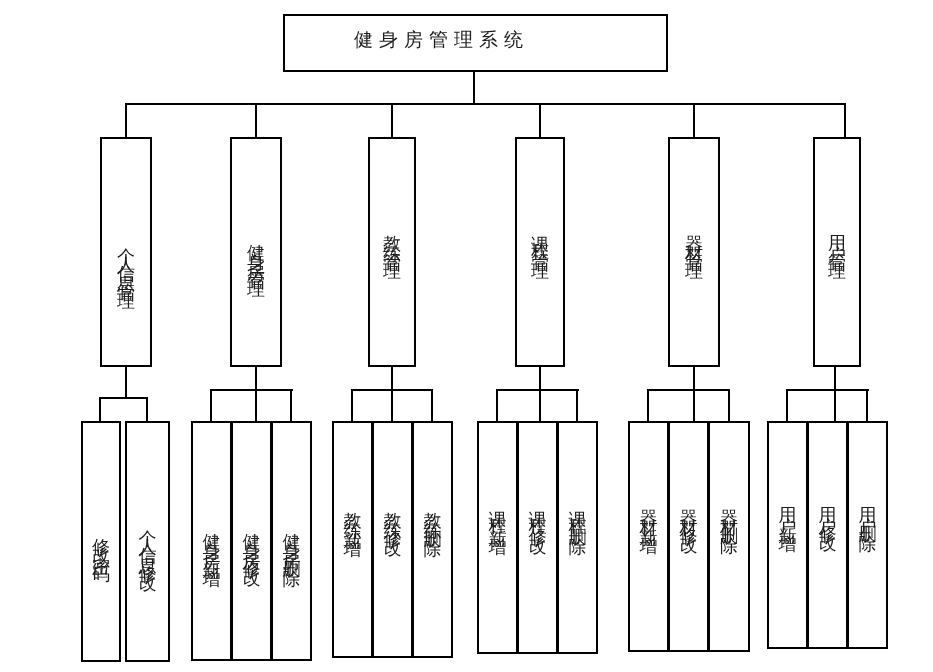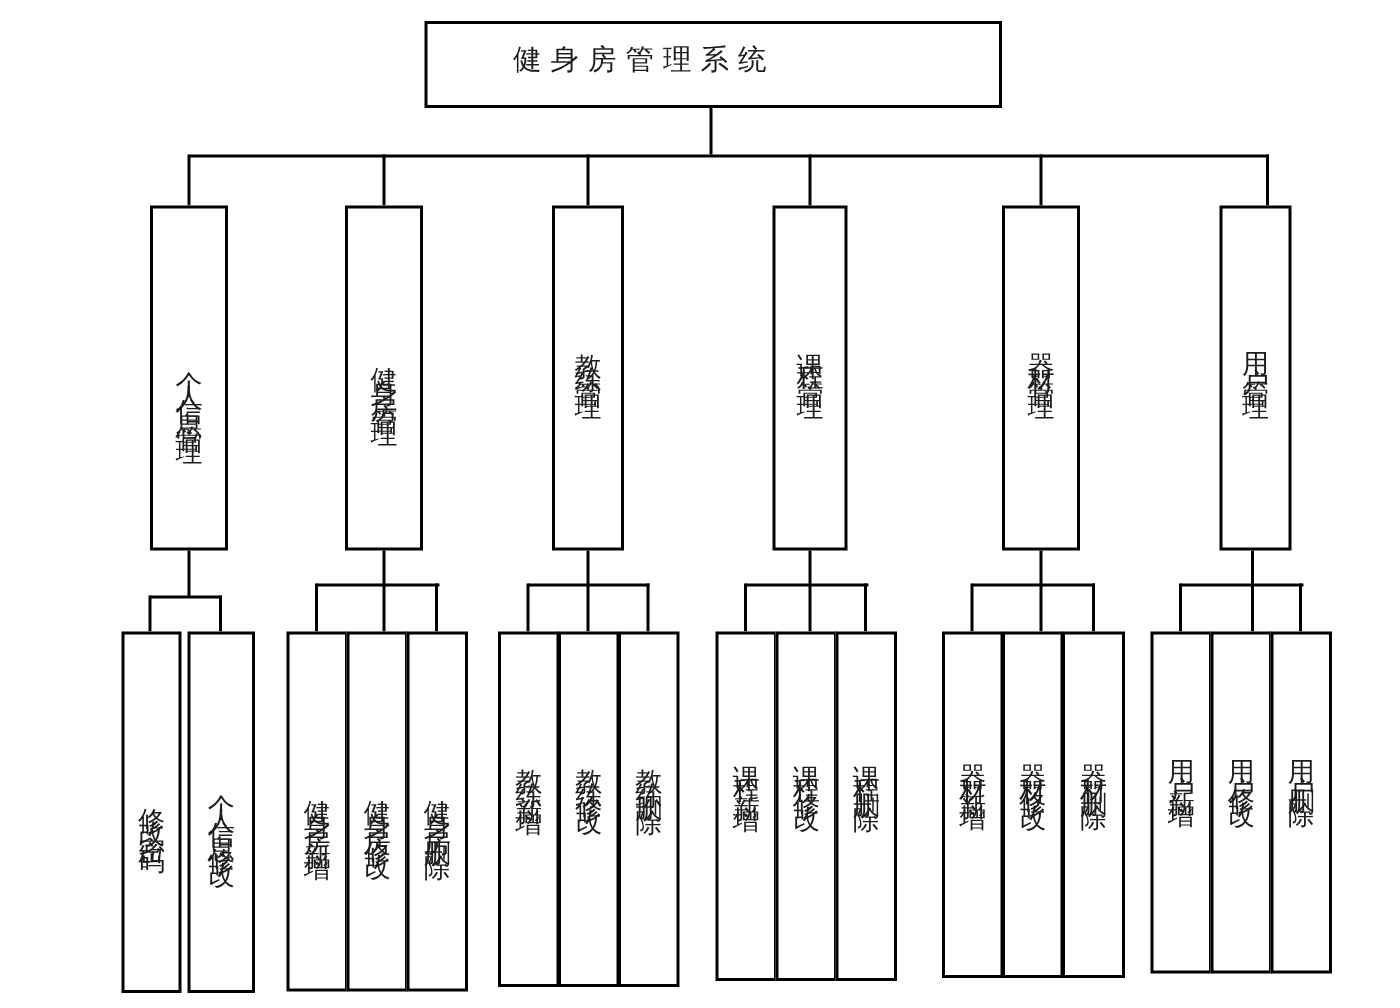--- a/index.html
+++ b/index.html
@@ -7,21 +7,21 @@
     position:relative;width:933px;height:672px;background:#fff;overflow:hidden;
     font-family:"Liberation Serif","DejaVu Serif",serif;
     color:#1c1c1c;
   }
   .box{
     position:absolute;box-sizing:border-box;border:2px solid #000;background:#fff;
     display:flex;align-items:center;justify-content:center;
   }
   .line{position:absolute;background:#000;}
   .htext{
-    font-size:19px;letter-spacing:6px;white-space:nowrap;
+    font-size:19px;letter-spacing:6px;white-space:nowrap;margin-left:12px;
   }
   .root-box{align-items:center;justify-content:flex-start;padding-left:57px;padding-bottom:6px;}
   .vtext{
     writing-mode:vertical-rl;text-orientation:upright;
     font-size:18px;letter-spacing:9px;line-height:1;white-space:nowrap;
   }
   .lift{transform:translateY(-24px);}
   .lift-sm{transform:translateY(-13px);}
   .drop{width:2px;}
   .bar{height:2px;}

